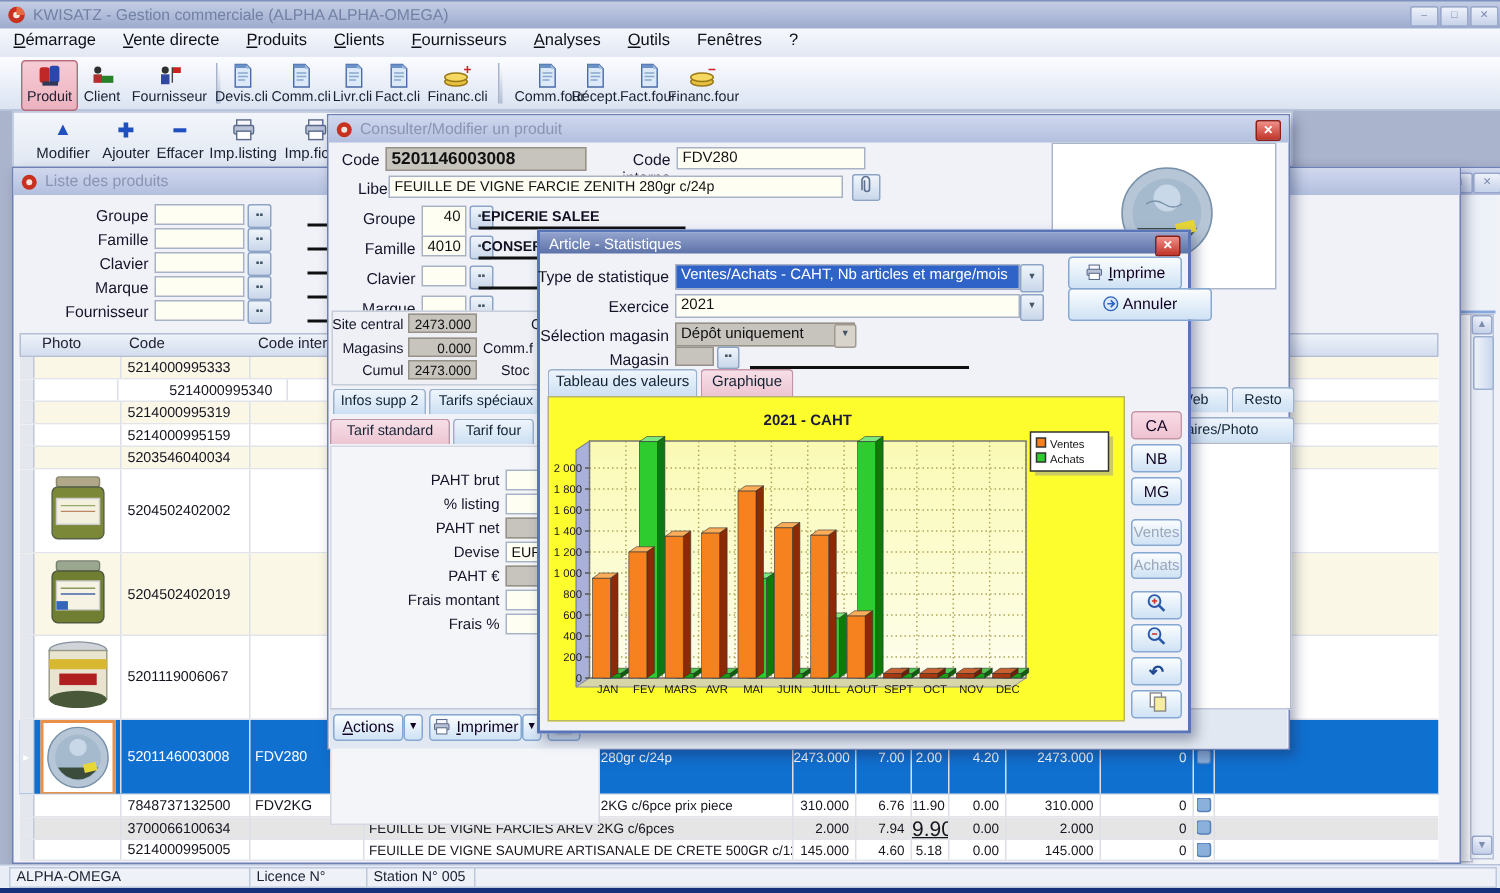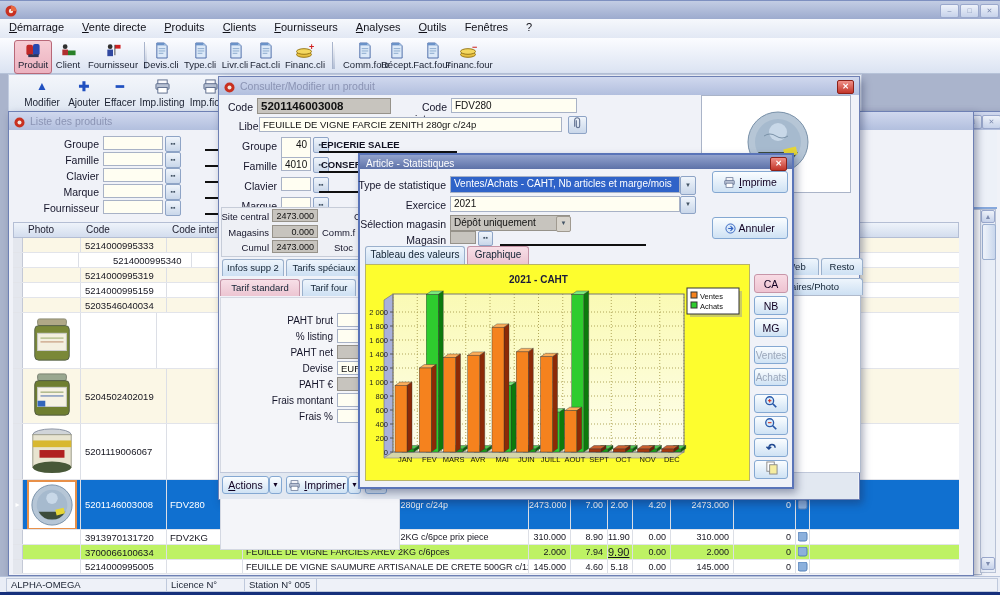--- a/index.html
+++ b/index.html
@@ -72,20 +72,21 @@
 <div id="root">
 
   <div class="cap-main">
     <span class="abs" style="left:5px;top:3px;">
       <svg width="12" height="12">
           <circle cx="6" cy="6" r="5.5" fill="#c83020"></circle>
           <circle cx="6" cy="6" r="2.2" fill="#f4e8e0"></circle>
           <path d="M6 .5A5.5 5.5 0 0 1 11.5 6L6 6Z" fill="#e86840"></path>
         </svg>
     </span>
+    <span class="abs" style="left:22px;">KWISATZ - Gestion commerciale (ALPHA ALPHA-OMEGA)</span>
     <span class="winbtn" style="left:940px;top:3px;">–</span>
     <span class="winbtn" style="left:960px;top:3px;">□</span>
     <span class="winbtn" style="left:980px;top:3px;">✕</span>
   </div>
 
   <div class="menubar" id="menubar"><span class="menu-item"><u>D</u>émarrage</span><span class="menu-item"><u>V</u>ente directe</span><span class="menu-item"><u>P</u>roduits</span><span class="menu-item"><u>C</u>lients</span><span class="menu-item"><u>F</u>ournisseurs</span><span class="menu-item"><u>A</u>nalyses</span><span class="menu-item"><u>O</u>utils</span><span class="menu-item">Fenêtres</span><span class="menu-item">?</span></div>
 
   <div class="toolbar1" id="toolbar1">
       <div class="tbtn active" style="left: 14px; width: 36px;"><span class="ic"><svg width="20" height="17" viewBox="0 0 20 18">
             <rect x="3" y="3" width="7" height="11" rx="2" fill="#c02828"></rect>
@@ -112,21 +113,21 @@
             <line x1="5" y1="9.5" x2="12" y2="9.5" stroke="#88a8cc"></line>
             <line x1="5" y1="12" x2="10" y2="12" stroke="#88a8cc"></line>
           </svg></span><span>Devis.cli</span></div>
       <div class="tbtn" style="left: 180px; width: 38px;"><span class="ic"><svg width="15" height="17" viewBox="0 0 16 18">
             <path d="M3 1h8l3 3v13H3z" fill="#dce9f8" stroke="#4a6aa8"></path>
             <path d="M11 1l3 3h-3z" fill="#9ab8dc"></path>
             <rect x="3" y="1" width="8" height="2.5" fill="#6a92c8"></rect>
             <line x1="5" y1="7" x2="12" y2="7" stroke="#88a8cc"></line>
             <line x1="5" y1="9.5" x2="12" y2="9.5" stroke="#88a8cc"></line>
             <line x1="5" y1="12" x2="10" y2="12" stroke="#88a8cc"></line>
-          </svg></span><span>Type.cli</span></div>
+          </svg></span><span>Comm.cli</span></div>
       <div class="tbtn" style="left: 218px; width: 32px;"><span class="ic"><svg width="15" height="17" viewBox="0 0 16 18">
             <path d="M3 1h8l3 3v13H3z" fill="#dce9f8" stroke="#4a6aa8"></path>
             <path d="M11 1l3 3h-3z" fill="#9ab8dc"></path>
             <rect x="3" y="1" width="8" height="2.5" fill="#6a92c8"></rect>
             <line x1="5" y1="7" x2="12" y2="7" stroke="#88a8cc"></line>
             <line x1="5" y1="9.5" x2="12" y2="9.5" stroke="#88a8cc"></line>
             <line x1="5" y1="12" x2="10" y2="12" stroke="#88a8cc"></line>
           </svg></span><span>Livr.cli</span></div>
       <div class="tbtn" style="left: 248px; width: 32px;"><span class="ic"><svg width="15" height="17" viewBox="0 0 16 18">
             <path d="M3 1h8l3 3v13H3z" fill="#dce9f8" stroke="#4a6aa8"></path>
@@ -353,20 +354,23 @@
           <div class="cell gut" style="width: 10px; color: rgb(21, 21, 31);"></div>
           <div class="cell" style="width: 58px; color: rgb(21, 21, 31); justify-content: center;">
             <div style="margin:auto;"><svg width="50" height="46" viewBox="0 0 52 48">
                 <rect x="11" y="2" width="30" height="7" rx="2" fill="#b0a888" stroke="#888870"></rect>
                 <rect x="8" y="9" width="36" height="36" rx="4" fill="#7a8838" stroke="#556048"></rect>
                 <rect x="11" y="17" width="30" height="18" fill="#f4f0e0" stroke="#ccc"></rect>
                 <line x1="14" y1="22" x2="38" y2="22" stroke="#99aa66"></line>
                 <line x1="14" y1="26" x2="38" y2="26" stroke="#bb8866"></line>
               </svg></div>
           </div>
+          <div class="cell" style="width: 86px; color: rgb(21, 21, 31);">
+            <span style="padding-left:4px;">5204502402002</span>
+          </div>
           <div class="cell" style="width: 76px; color: rgb(21, 21, 31);">
             <span style="padding-left:3px;"></span>
           </div>
           <div class="cell" style="width: 286px; color: rgb(21, 21, 31); font-size: 9px;">
             <span style="padding-left:3px;"></span>
           </div>
           <div class="cell" style="width: 42px; color: rgb(21, 21, 31); font-size: 9px;"></div>
           <div class="cell" style="width: 37px; color: rgb(21, 21, 31); font-size: 9px;"></div>
           <div class="cell" style="width: 25px; color: rgb(21, 21, 31); font-size: 9px;"></div>
           <div class="cell" style="width: 38px; color: rgb(21, 21, 31); font-size: 9px;"></div>
@@ -476,72 +480,72 @@
             <svg width="10" height="10">
               <rect x="0" y="0" width="9" height="9" rx="2" fill="#8cb0dc" stroke="#5580b8"></rect>
             </svg>
           </div>
           <div class="cell" style="width: 149px; color: rgb(255, 255, 255); border-right: none;"></div>
         </div>
         <div class="row" style="height: 15px; background: rgb(255, 255, 255);">
           <div class="cell gut" style="width: 10px; color: rgb(21, 21, 31);"></div>
           <div class="cell" style="width: 58px; color: rgb(21, 21, 31); justify-content: center;"></div>
           <div class="cell" style="width: 86px; color: rgb(21, 21, 31);">
-            <span style="padding-left:4px;">3913970131720</span>
+            <span style="padding-left:4px;">7848737132500</span>
           </div>
           <div class="cell" style="width: 76px; color: rgb(21, 21, 31);">
             <span style="padding-left:3px;">FDV2KG</span>
           </div>
           <div class="cell" style="width: 286px; color: rgb(21, 21, 31); font-size: 9px;">
             <span style="padding-left:3px;">FEUILLE DE VIGNE FARCIE ZENITH 2KG c/6pce prix piece</span>
           </div>
           <div class="cell" style="width: 42px; color: rgb(21, 21, 31); font-size: 9px;">
             <span style="width:100%;text-align:right;padding-right:4px;">310.000</span>
           </div>
           <div class="cell" style="width: 37px; color: rgb(21, 21, 31); font-size: 9px;">
-            <span style="width:100%;text-align:right;padding-right:4px;">8.90</span>
+            <span style="width:100%;text-align:right;padding-right:4px;">6.76</span>
           </div>
           <div class="cell" style="width: 25px; color: rgb(21, 21, 31); font-size: 9px;">
             <span style="width:100%;text-align:right;padding-right:4px;">11.90</span>
           </div>
           <div class="cell" style="width: 38px; color: rgb(21, 21, 31); font-size: 9px;">
             <span style="width:100%;text-align:right;padding-right:4px;">0.00</span>
           </div>
           <div class="cell" style="width: 63px; color: rgb(21, 21, 31); font-size: 9px;">
             <span style="width:100%;text-align:right;padding-right:4px;">310.000</span>
           </div>
           <div class="cell" style="width: 62px; color: rgb(21, 21, 31); font-size: 9px;">
             <span style="width:100%;text-align:right;padding-right:4px;">0</span>
           </div>
           <div class="cell" style="width: 14px; color: rgb(21, 21, 31); justify-content: center;">
             <svg width="10" height="10">
               <rect x="0" y="0" width="9" height="9" rx="2" fill="#8cb0dc" stroke="#5580b8"></rect>
             </svg>
           </div>
           <div class="cell" style="width: 149px; color: rgb(21, 21, 31); border-right: none;"></div>
         </div>
-        <div class="row" style="height: 15px; background: #bef264;">
+        <div class="row" style="height: 15px; background: #e5e5e5;">
           <div class="cell gut" style="width: 10px; color: rgb(21, 21, 31);"></div>
           <div class="cell" style="width: 58px; color: rgb(21, 21, 31); justify-content: center;"></div>
           <div class="cell" style="width: 86px; color: rgb(21, 21, 31);">
             <span style="padding-left:4px;">3700066100634</span>
           </div>
           <div class="cell" style="width: 76px; color: rgb(21, 21, 31);">
             <span style="padding-left:3px;"></span>
           </div>
           <div class="cell" style="width: 286px; color: rgb(21, 21, 31); font-size: 9px;">
             <span style="padding-left:3px;">FEUILLE DE VIGNE FARCIES AREV  2KG c/6pces</span>
           </div>
           <div class="cell" style="width: 42px; color: rgb(21, 21, 31); font-size: 9px;">
             <span style="width:100%;text-align:right;padding-right:4px;">2.000</span>
           </div>
           <div class="cell" style="width: 37px; color: rgb(21, 21, 31); font-size: 9px;">
             <span style="width:100%;text-align:right;padding-right:4px;">7.94</span>
           </div>
-          <div class="cell" style="width: 25px; color: rgb(21, 21, 31); font-size: 11px; text-decoration: underline;">
+          <div class="cell" style="width: 25px; color: rgb(21, 21, 31); font-size: 14px; text-decoration: underline;">
             <span style="width:100%;text-align:right;padding-right:4px;">9.90</span>
           </div>
           <div class="cell" style="width: 38px; color: rgb(21, 21, 31); font-size: 9px;">
             <span style="width:100%;text-align:right;padding-right:4px;">0.00</span>
           </div>
           <div class="cell" style="width: 63px; color: rgb(21, 21, 31); font-size: 9px;">
             <span style="width:100%;text-align:right;padding-right:4px;">2.000</span>
           </div>
           <div class="cell" style="width: 62px; color: rgb(21, 21, 31); font-size: 9px;">
             <span style="width:100%;text-align:right;padding-right:4px;">0</span>
@@ -737,21 +741,21 @@
     <div class="uline" style="left:140px;top:76px;width:146px;height:13px;"></div>
 
     <div class="btn" style="left:352px;top:16px;width:76px;height:22px;line-height:21px;">
       <svg width="13" height="11" viewBox="0 0 18 16" style="vertical-align:-2px;">
           <rect x="4" y="1" width="10" height="5" fill="#f8f8fc" stroke="#5a6a8a"></rect>
           <rect x="2" y="5" width="14" height="6" rx="1" fill="#b8c2d4" stroke="#5a6a8a"></rect>
           <rect x="4" y="9" width="10" height="6" fill="#fff" stroke="#5a6a8a"></rect>
         </svg>
       <span id="imprime-label"><u>I</u>mprime</span>
     </div>
-    <div class="btn" style="left:352px;top:62px;width:76px;height:22px;line-height:21px;">
+    <div class="btn" style="left:352px;top:37px;width:96px;height:22px;line-height:21px;">
       <svg width="11" height="11" viewBox="0 0 12 12" style="vertical-align:-2px;">
           <circle cx="6" cy="6" r="5" fill="#d8e8f8" stroke="#3060c0"></circle>
           <path d="M3.5 6h5M6 3.5 8.5 6 6 8.5" stroke="#3060c0" fill="none" stroke-width="1.2"></path>
         </svg>
       <span>Annuler</span>
     </div>
 
     <div class="tab" style="left:5px;top:91px;width:100px;height:18px;font-size:10px;"><span>Tableau des valeurs</span></div>
     <div class="tab pink" style="left:107px;top:91px;width:62px;height:18px;font-size:10px;"><span>Graphique</span></div>
 

